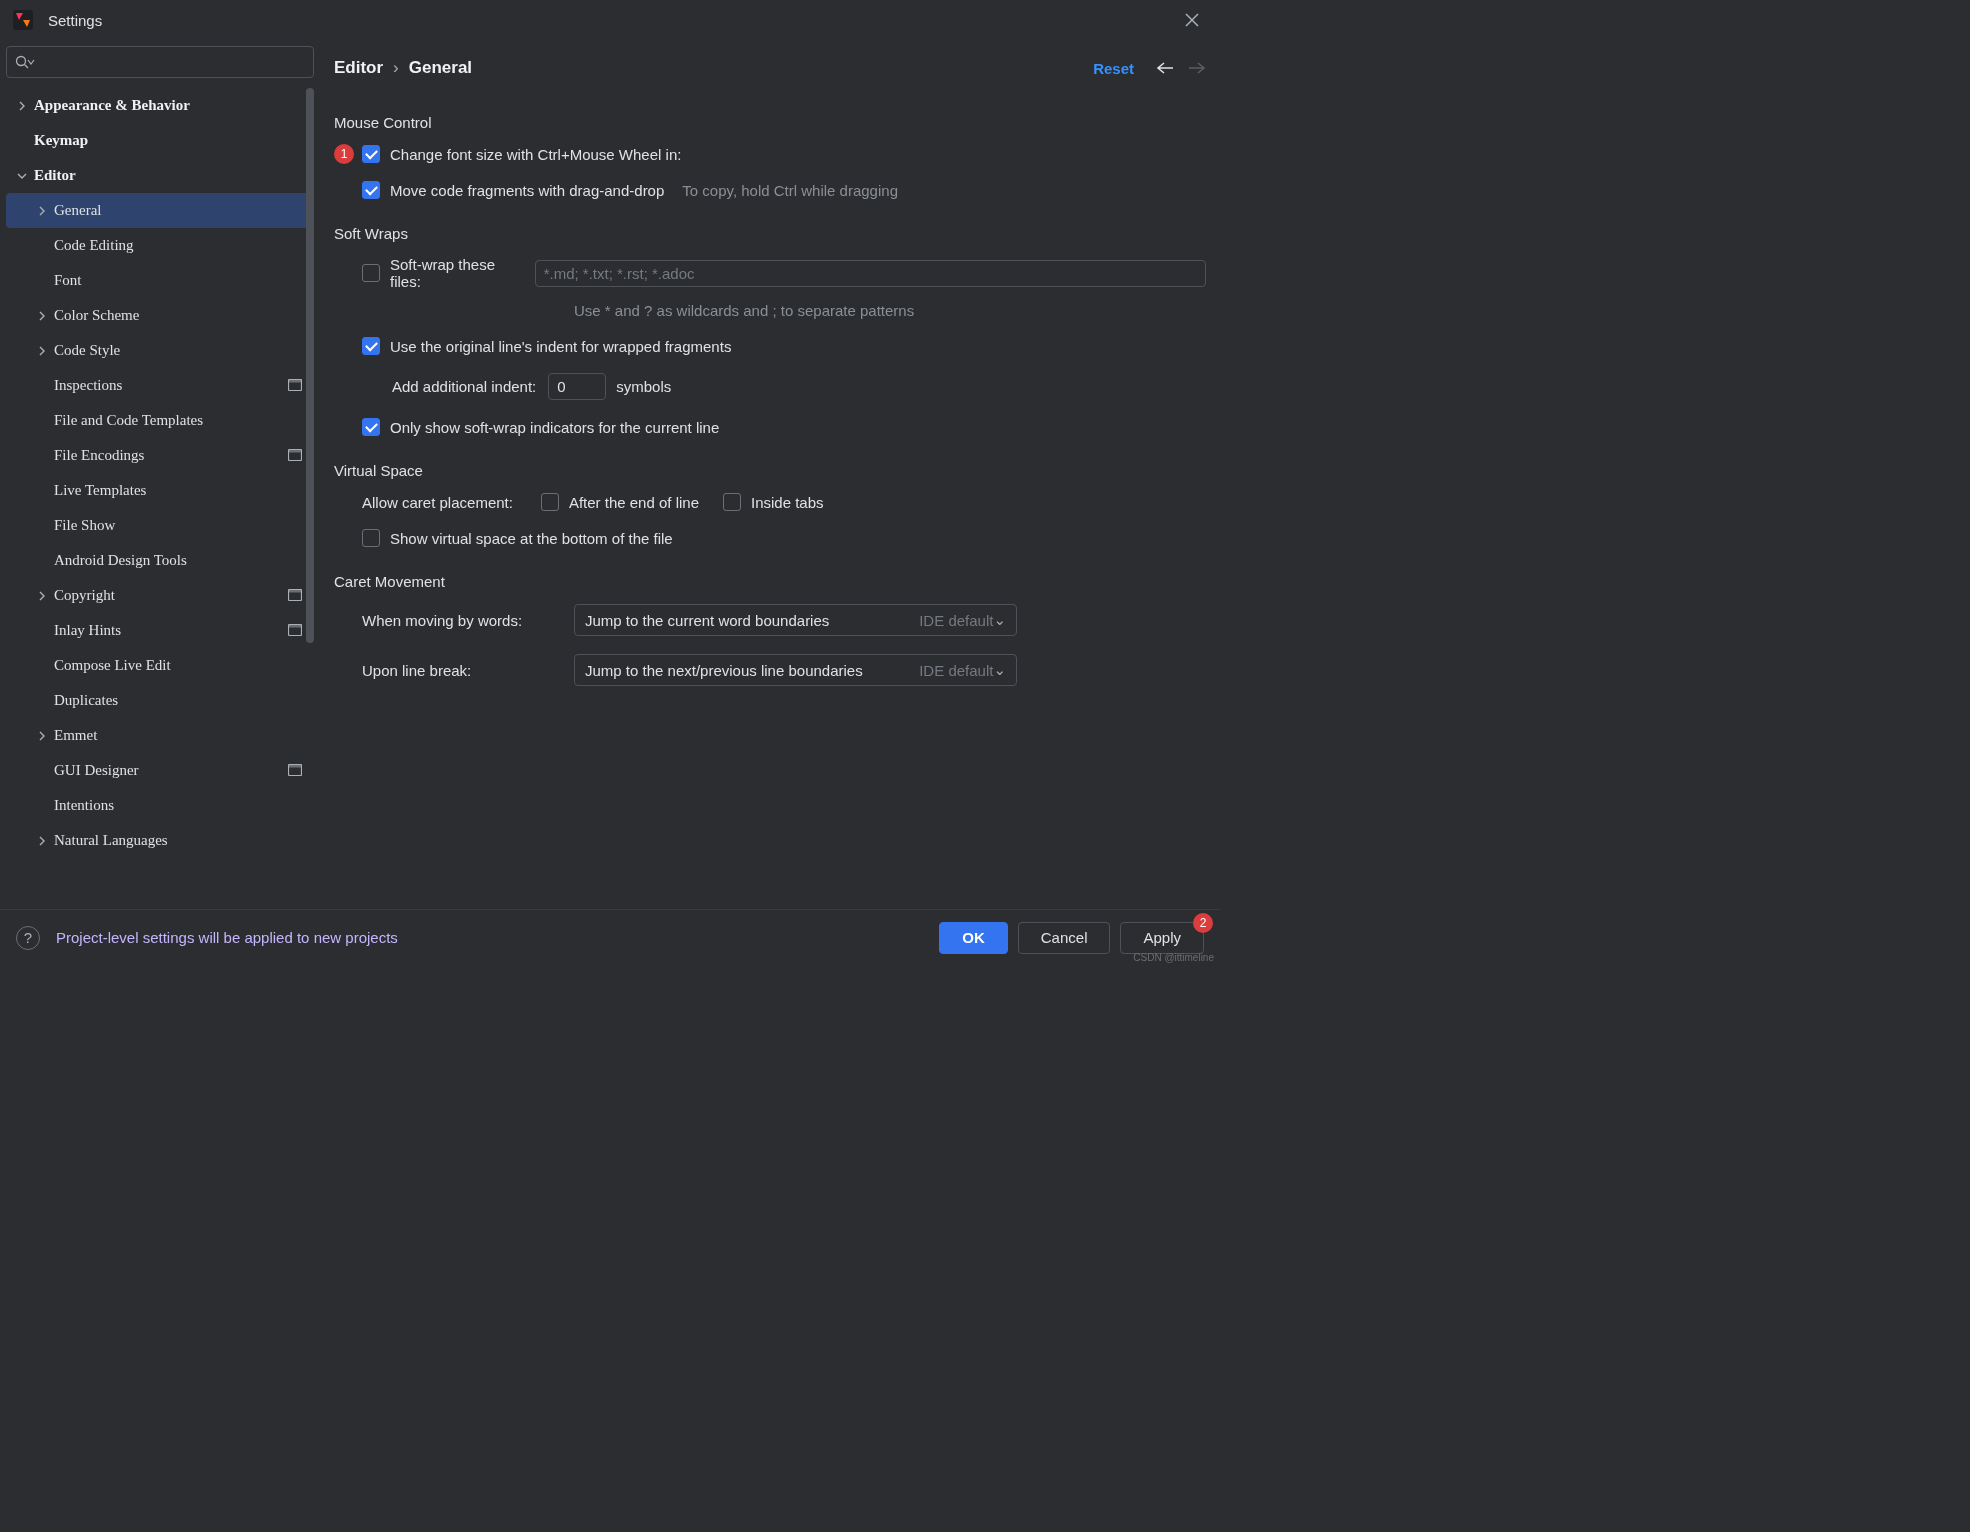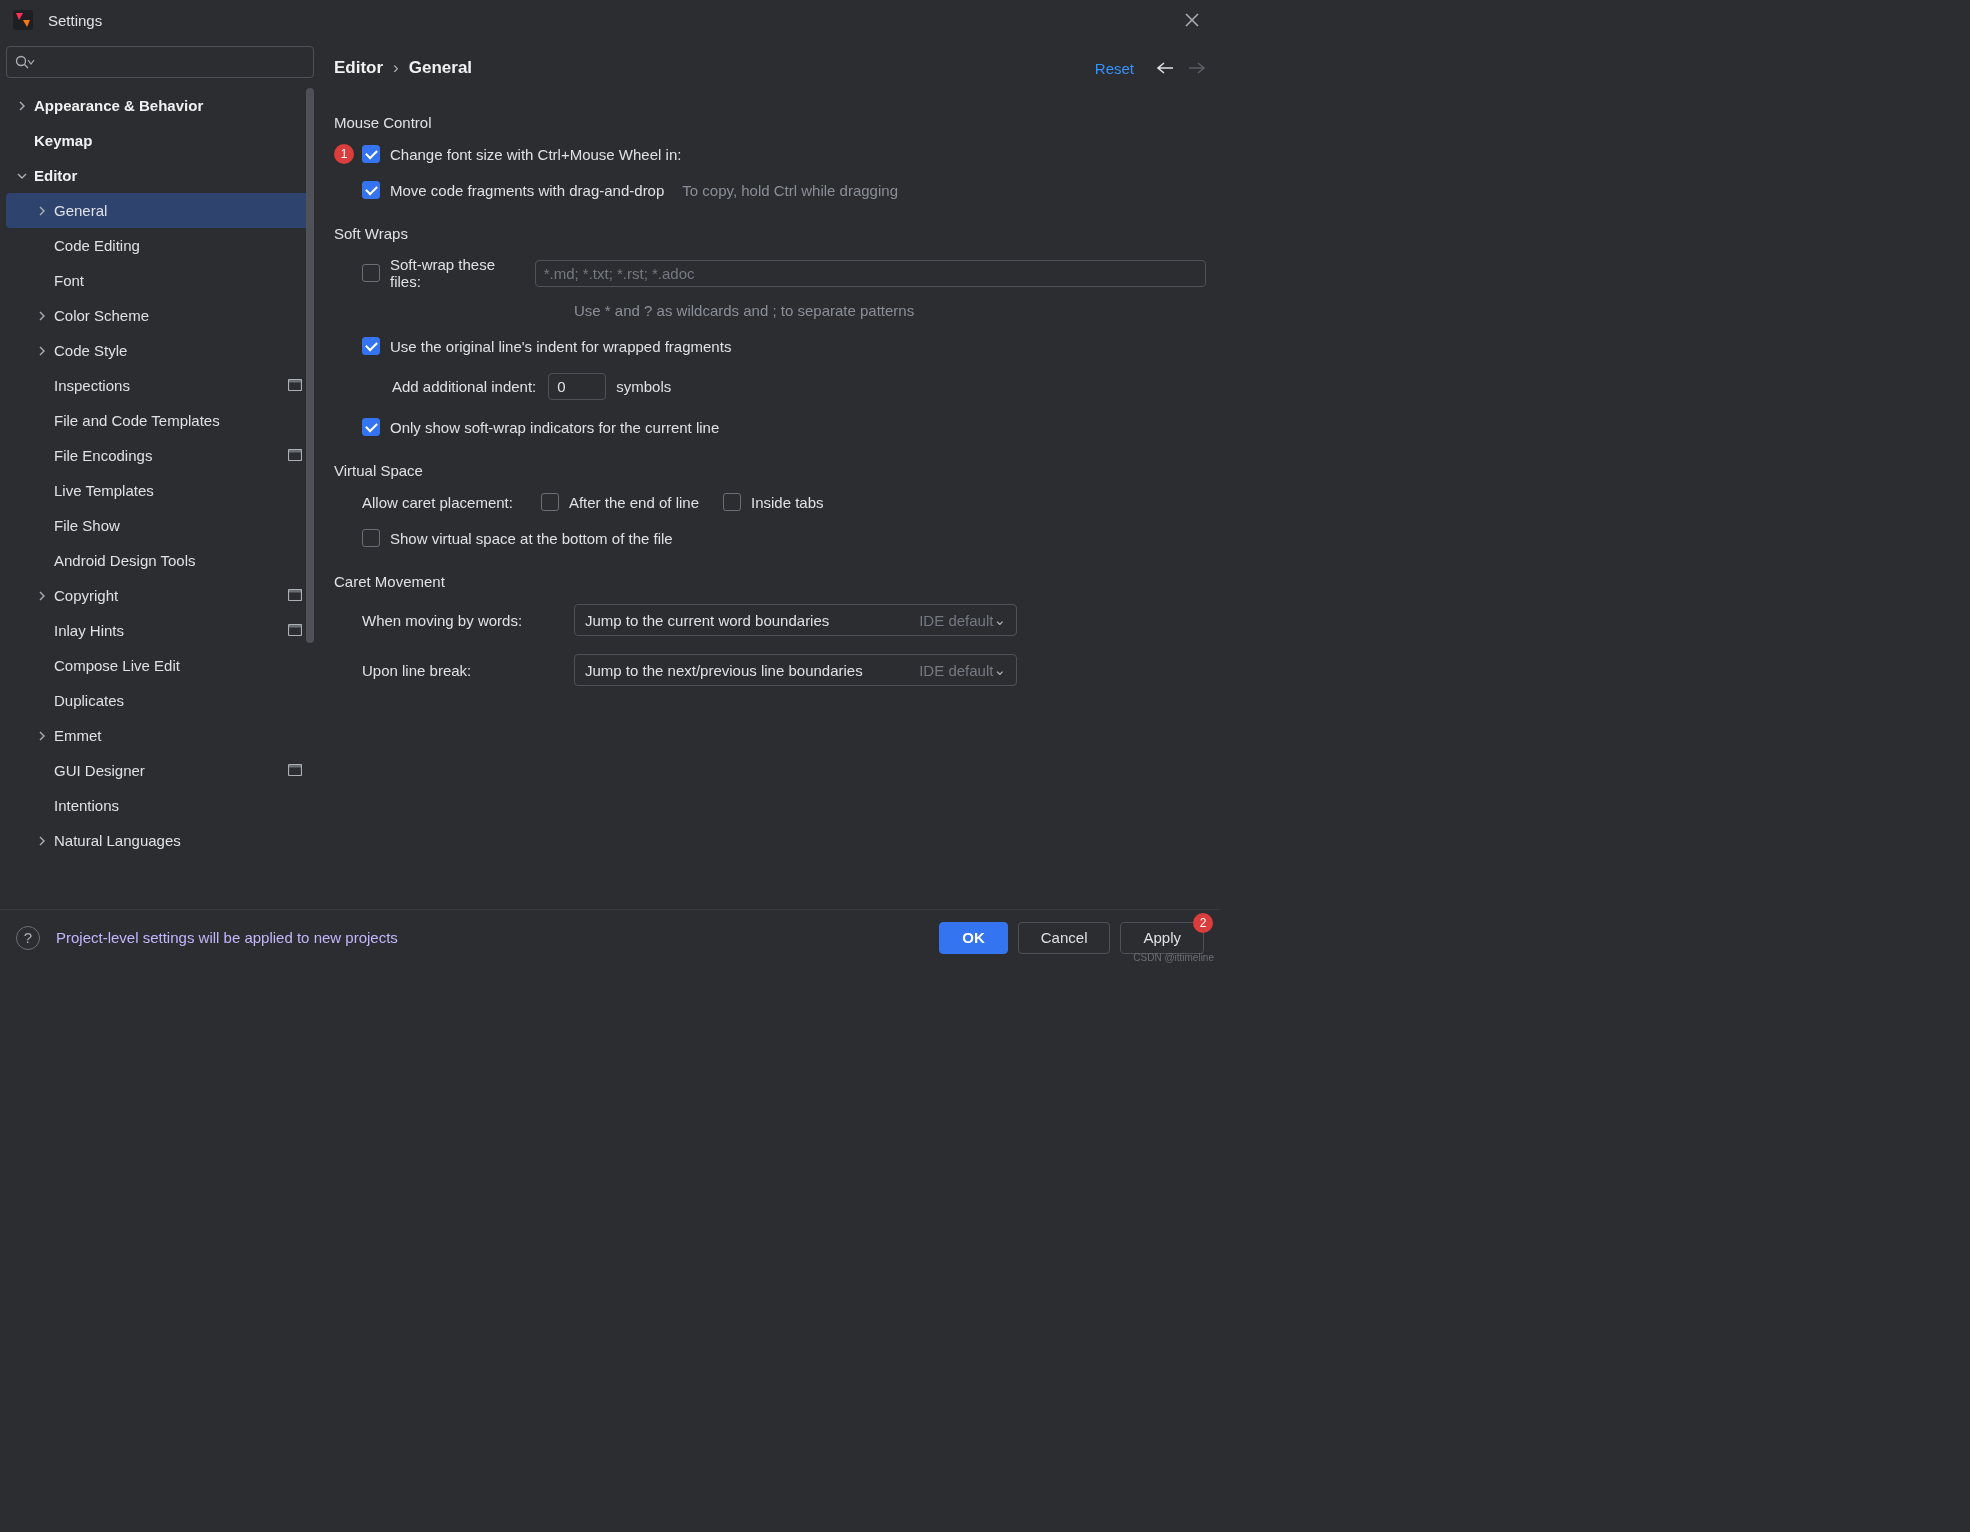--- a/index.html
+++ b/index.html
@@ -77,40 +77,40 @@
   cursor: pointer;
   border-radius: 4px;
 }
 .tree-item.selected { background: #2e436e; }
 .tree-item .chev-slot {
   width: 24px;
   display: flex; align-items: center; justify-content: center;
 }
 .tree-item.level-0 { padding-left: 4px; }
 .tree-item.level-1 { padding-left: 24px; }
-.tree-item .label { flex: 1; }
+.tree-item .label { flex: 1; font-family: Liberation Serif, serif; }
 .tree-item.bold .label { font-weight: 600; color: #f0f1f3; }
 .tree-item .proj-icon { color: #abb0b6; margin-right: 4px; }
 .content {
   flex: 1;
   display: flex;
   flex-direction: column;
   padding: 0 14px 0 14px;
 }
 .breadcrumb-row {
   display: flex;
   align-items: center;
   height: 56px;
 }
 .breadcrumb {
   display: flex; align-items: center; gap: 10px;
   font-size: 17px; font-weight: 600; color: #f0f1f3;
 }
 .bc-sep { color: #abb0b6; font-weight: 400; }
-.reset-link { margin-left: auto; color: #3592ff; font-weight: 400; cursor: pointer; }
+.reset-link { margin-left: auto; color: #3592ff; font-weight: 700; cursor: pointer; }
 .nav-arrows { display: flex; gap: 14px; margin-left: 22px; }
 .nav-arrows svg:first-child { color: #dfe1e5; }
 .nav-arrows svg:last-child { color: #5a5d63; }
 .panel {
   flex: 1;
   overflow-y: auto;
   padding: 8px 0 0 0;
 }
 .section-title {
   font-size: 15px;

